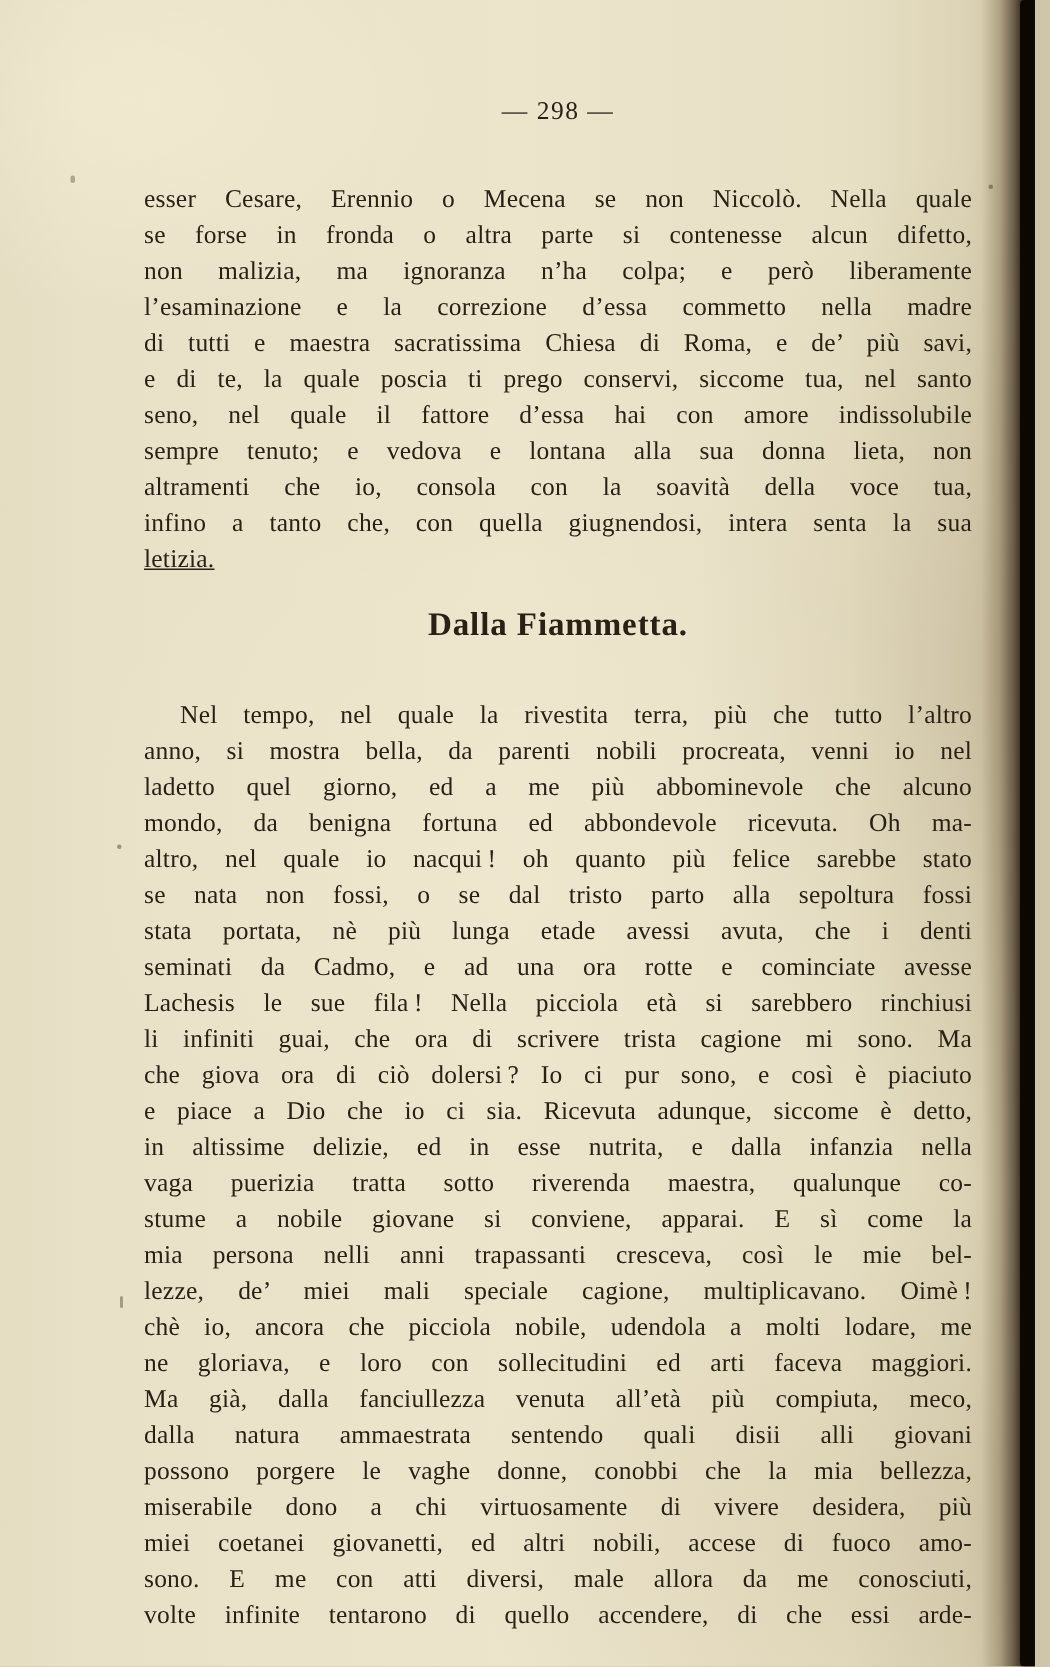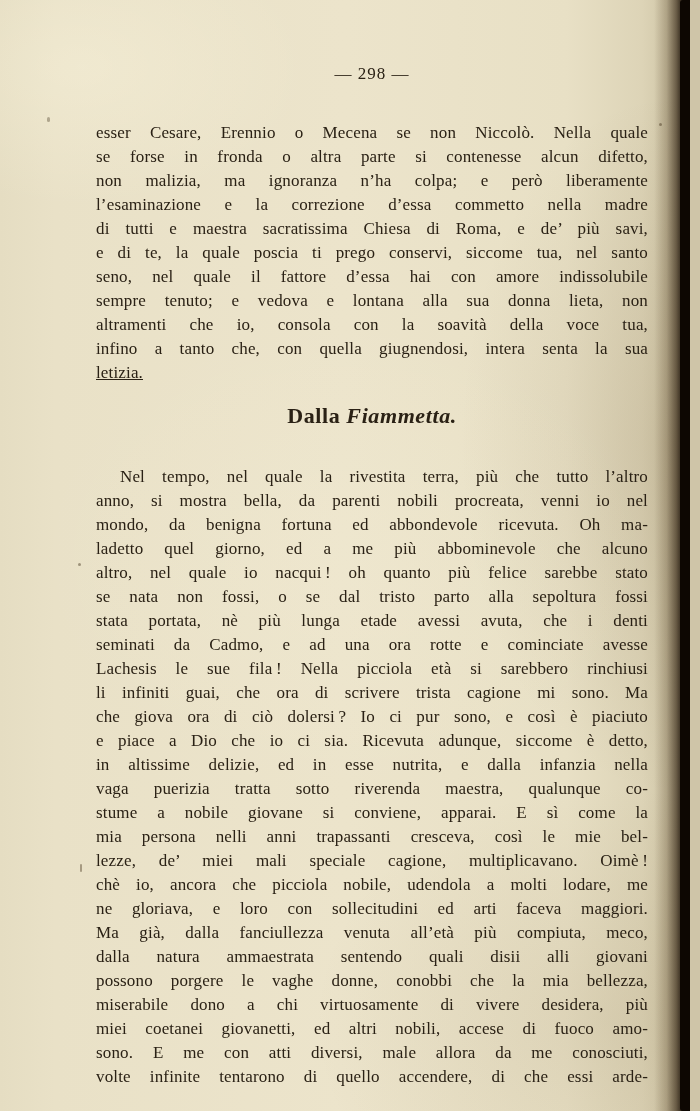--- a/index.html
+++ b/index.html
@@ -38,21 +38,21 @@
     text-align: justify; text-align-last: justify;
     white-space: normal;
   }
   .para .line.last-left { text-align-last: left; text-decoration: underline; }
   .para .line.indent { text-indent: 24px; }
   .heading {
     margin: 16px 0 0 0; padding: 0; height: 30px; line-height: 30px;
     text-align: center; font-size: 22px; font-weight: bold;
     letter-spacing: 0.6px; color: var(--color-ink, #2a2115);
   }
-  .heading .heading-italic { font-style: italic; font-weight: bold; }
+  .heading .heading-italic { font-weight: bold; }
   #para2 { margin-top: 34px; }
   
   .edge-shadow {
     position: absolute; top: 0; right: 0; bottom: 0; width: 36px;
     pointer-events: none;
     background: linear-gradient(to right,
       rgba(25,16,7,0) 0%,
       rgba(70,50,24,0.25) 35%,
       rgba(45,30,14,0.62) 62%,
       rgba(22,13,5,0.90) 80%,
@@ -93,22 +93,22 @@
         <div class="line">altramenti che io, consola con la soavità della voce tua,</div>
         <div class="line">infino a tanto che, con quella giugnendosi, intera senta la sua</div>
         <div class="line last-left">letizia.</div>
       </div>
 
     <h1 class="heading"><span>Dalla </span><span class="heading-italic">Fiammetta.</span></h1>
 
     <div class="para" id="para2">
         <div class="line indent">Nel tempo, nel quale la rivestita terra, più che tutto l’altro</div>
         <div class="line">anno, si mostra bella, da parenti nobili procreata, venni io nel</div>
+        <div class="line">ladetto quel giorno, ed a me più abbominevole che alcuno</div>
         <div class="line">mondo, da benigna fortuna ed abbondevole ricevuta. Oh ma-</div>
-        <div class="line">ladetto quel giorno, ed a me più abbominevole che alcuno</div>
         <div class="line">altro, nel quale io nacqui ! oh quanto più felice sarebbe stato</div>
         <div class="line">se nata non fossi, o se dal tristo parto alla sepoltura fossi</div>
         <div class="line">stata portata, nè più lunga etade avessi avuta, che i denti</div>
         <div class="line">seminati da Cadmo, e ad una ora rotte e cominciate avesse</div>
         <div class="line">Lachesis le sue fila ! Nella picciola età si sarebbero rinchiusi</div>
         <div class="line">li infiniti guai, che ora di scrivere trista cagione mi sono. Ma</div>
         <div class="line">che giova ora di ciò dolersi ? Io ci pur sono, e così è piaciuto</div>
         <div class="line">e piace a Dio che io ci sia. Ricevuta adunque, siccome è detto,</div>
         <div class="line">in altissime delizie, ed in esse nutrita, e dalla infanzia nella</div>
         <div class="line">vaga puerizia tratta sotto riverenda maestra, qualunque co-</div>

